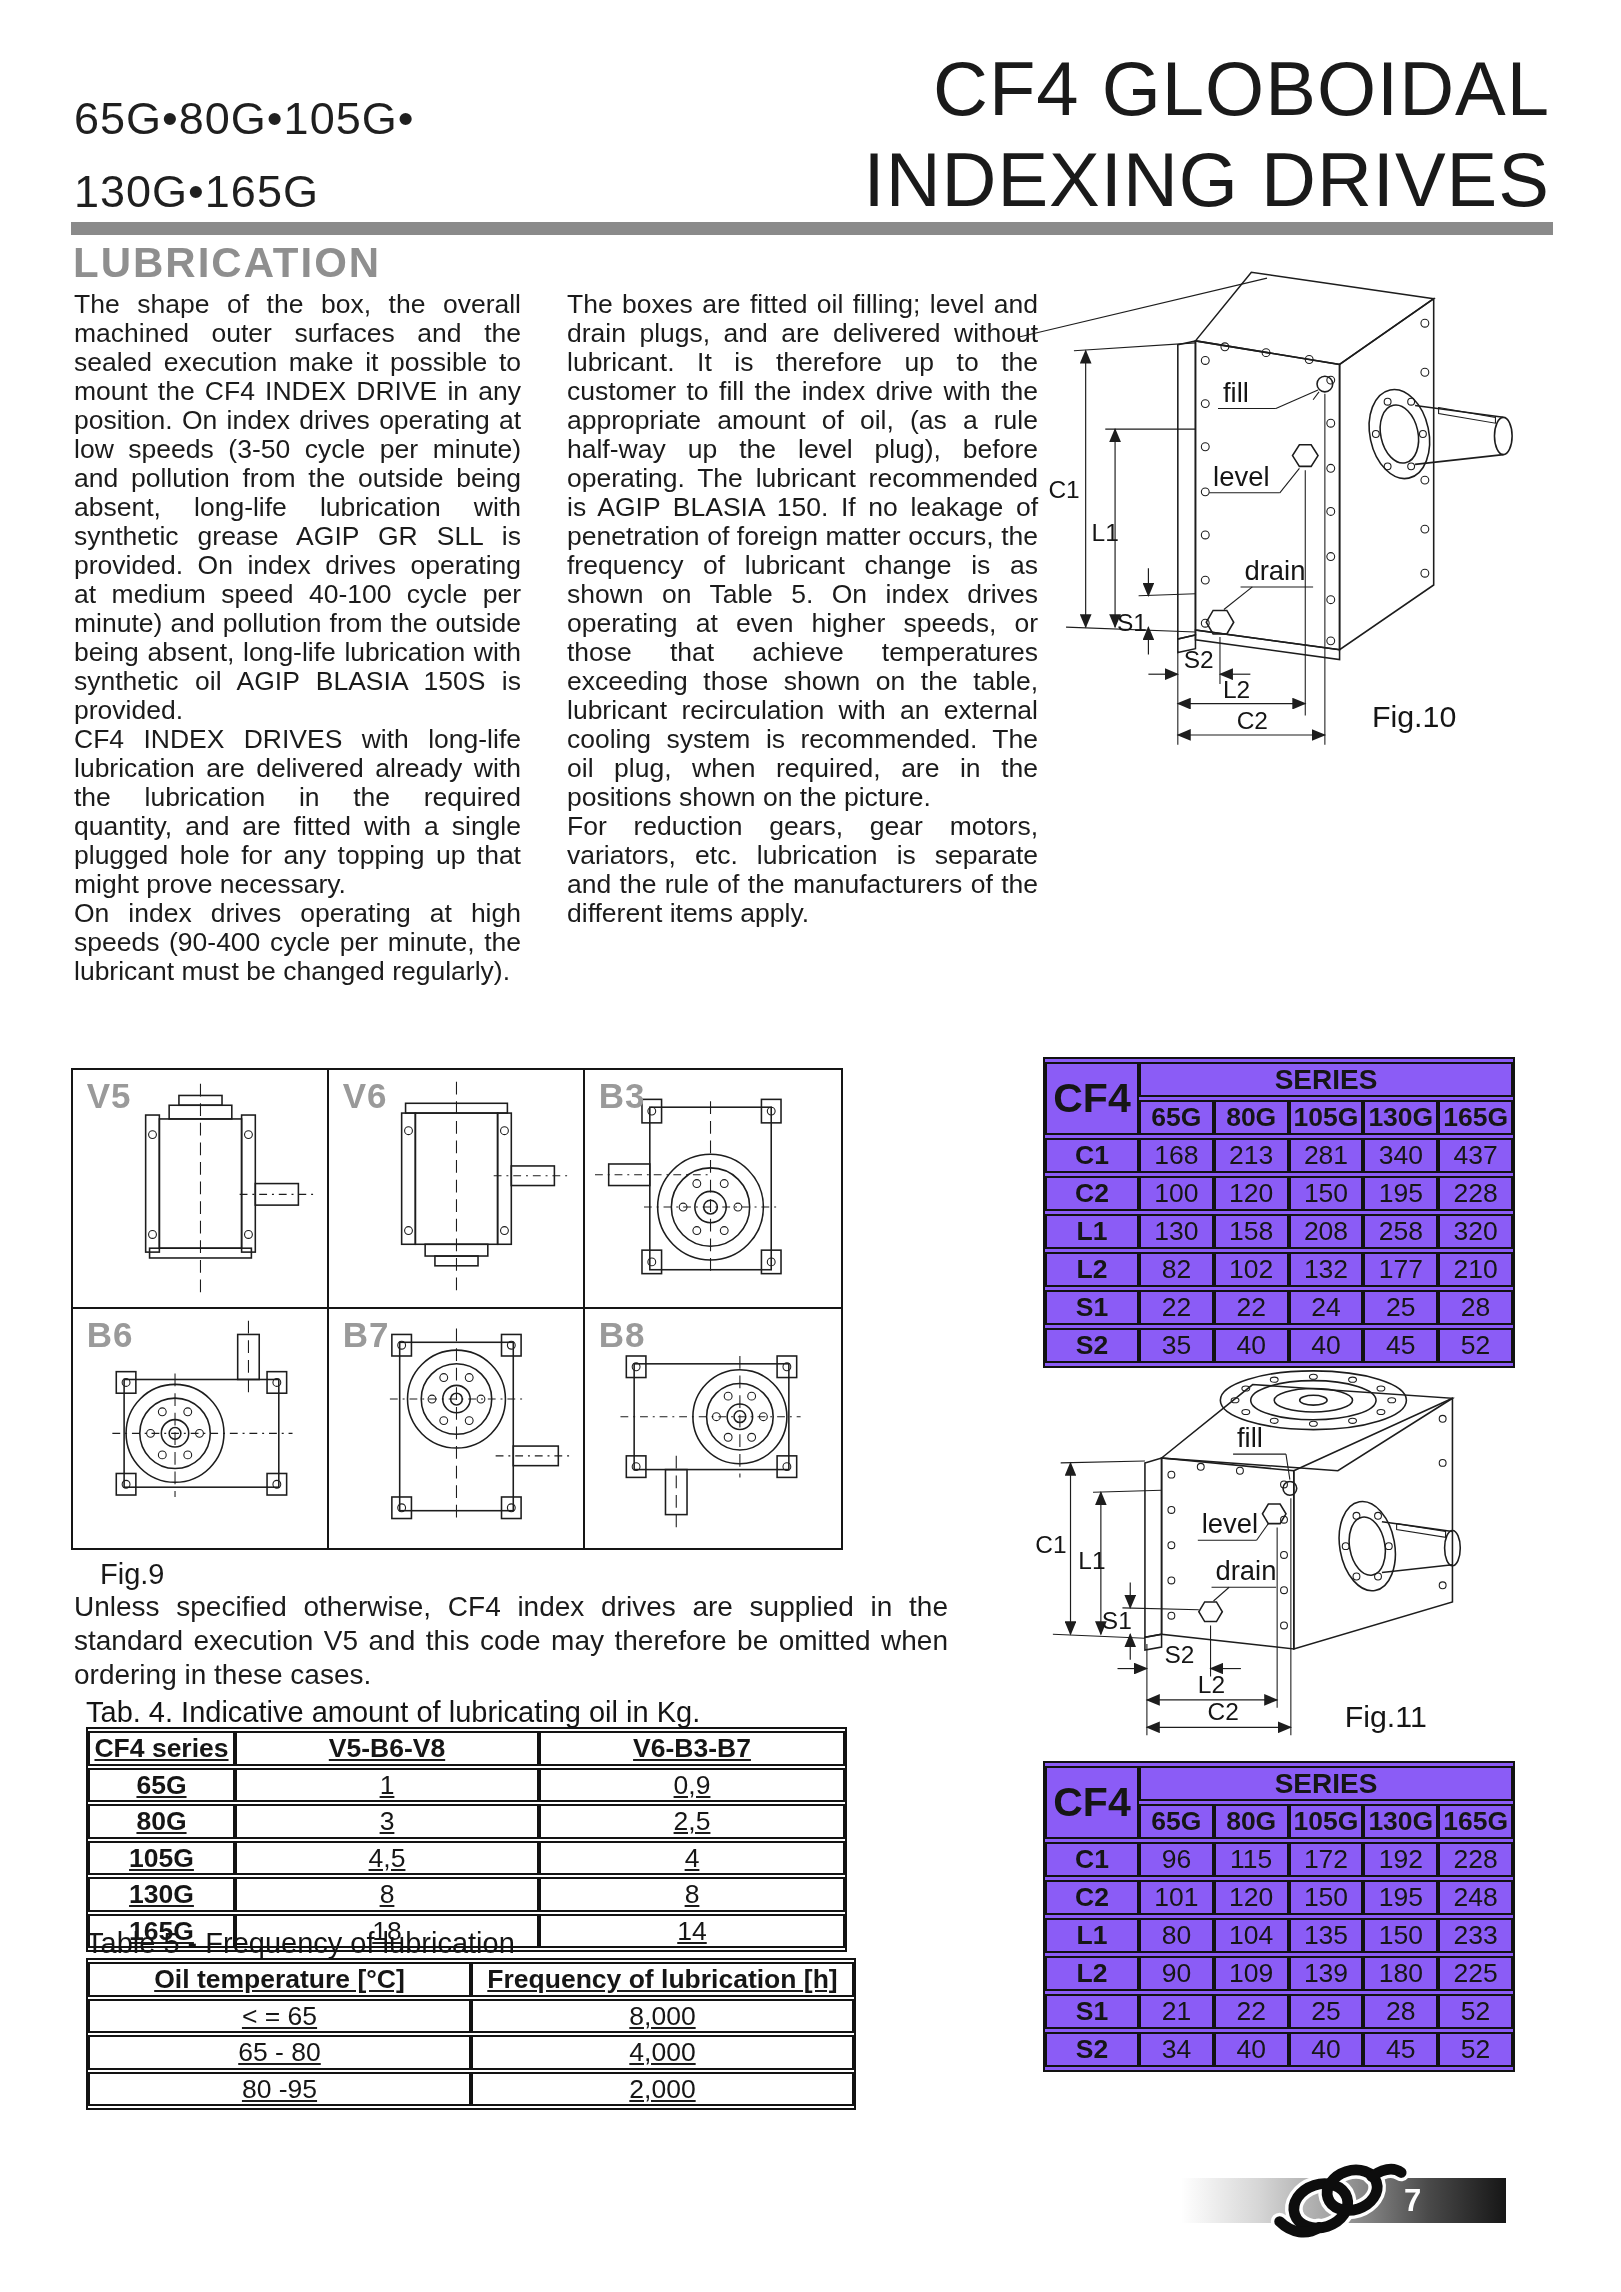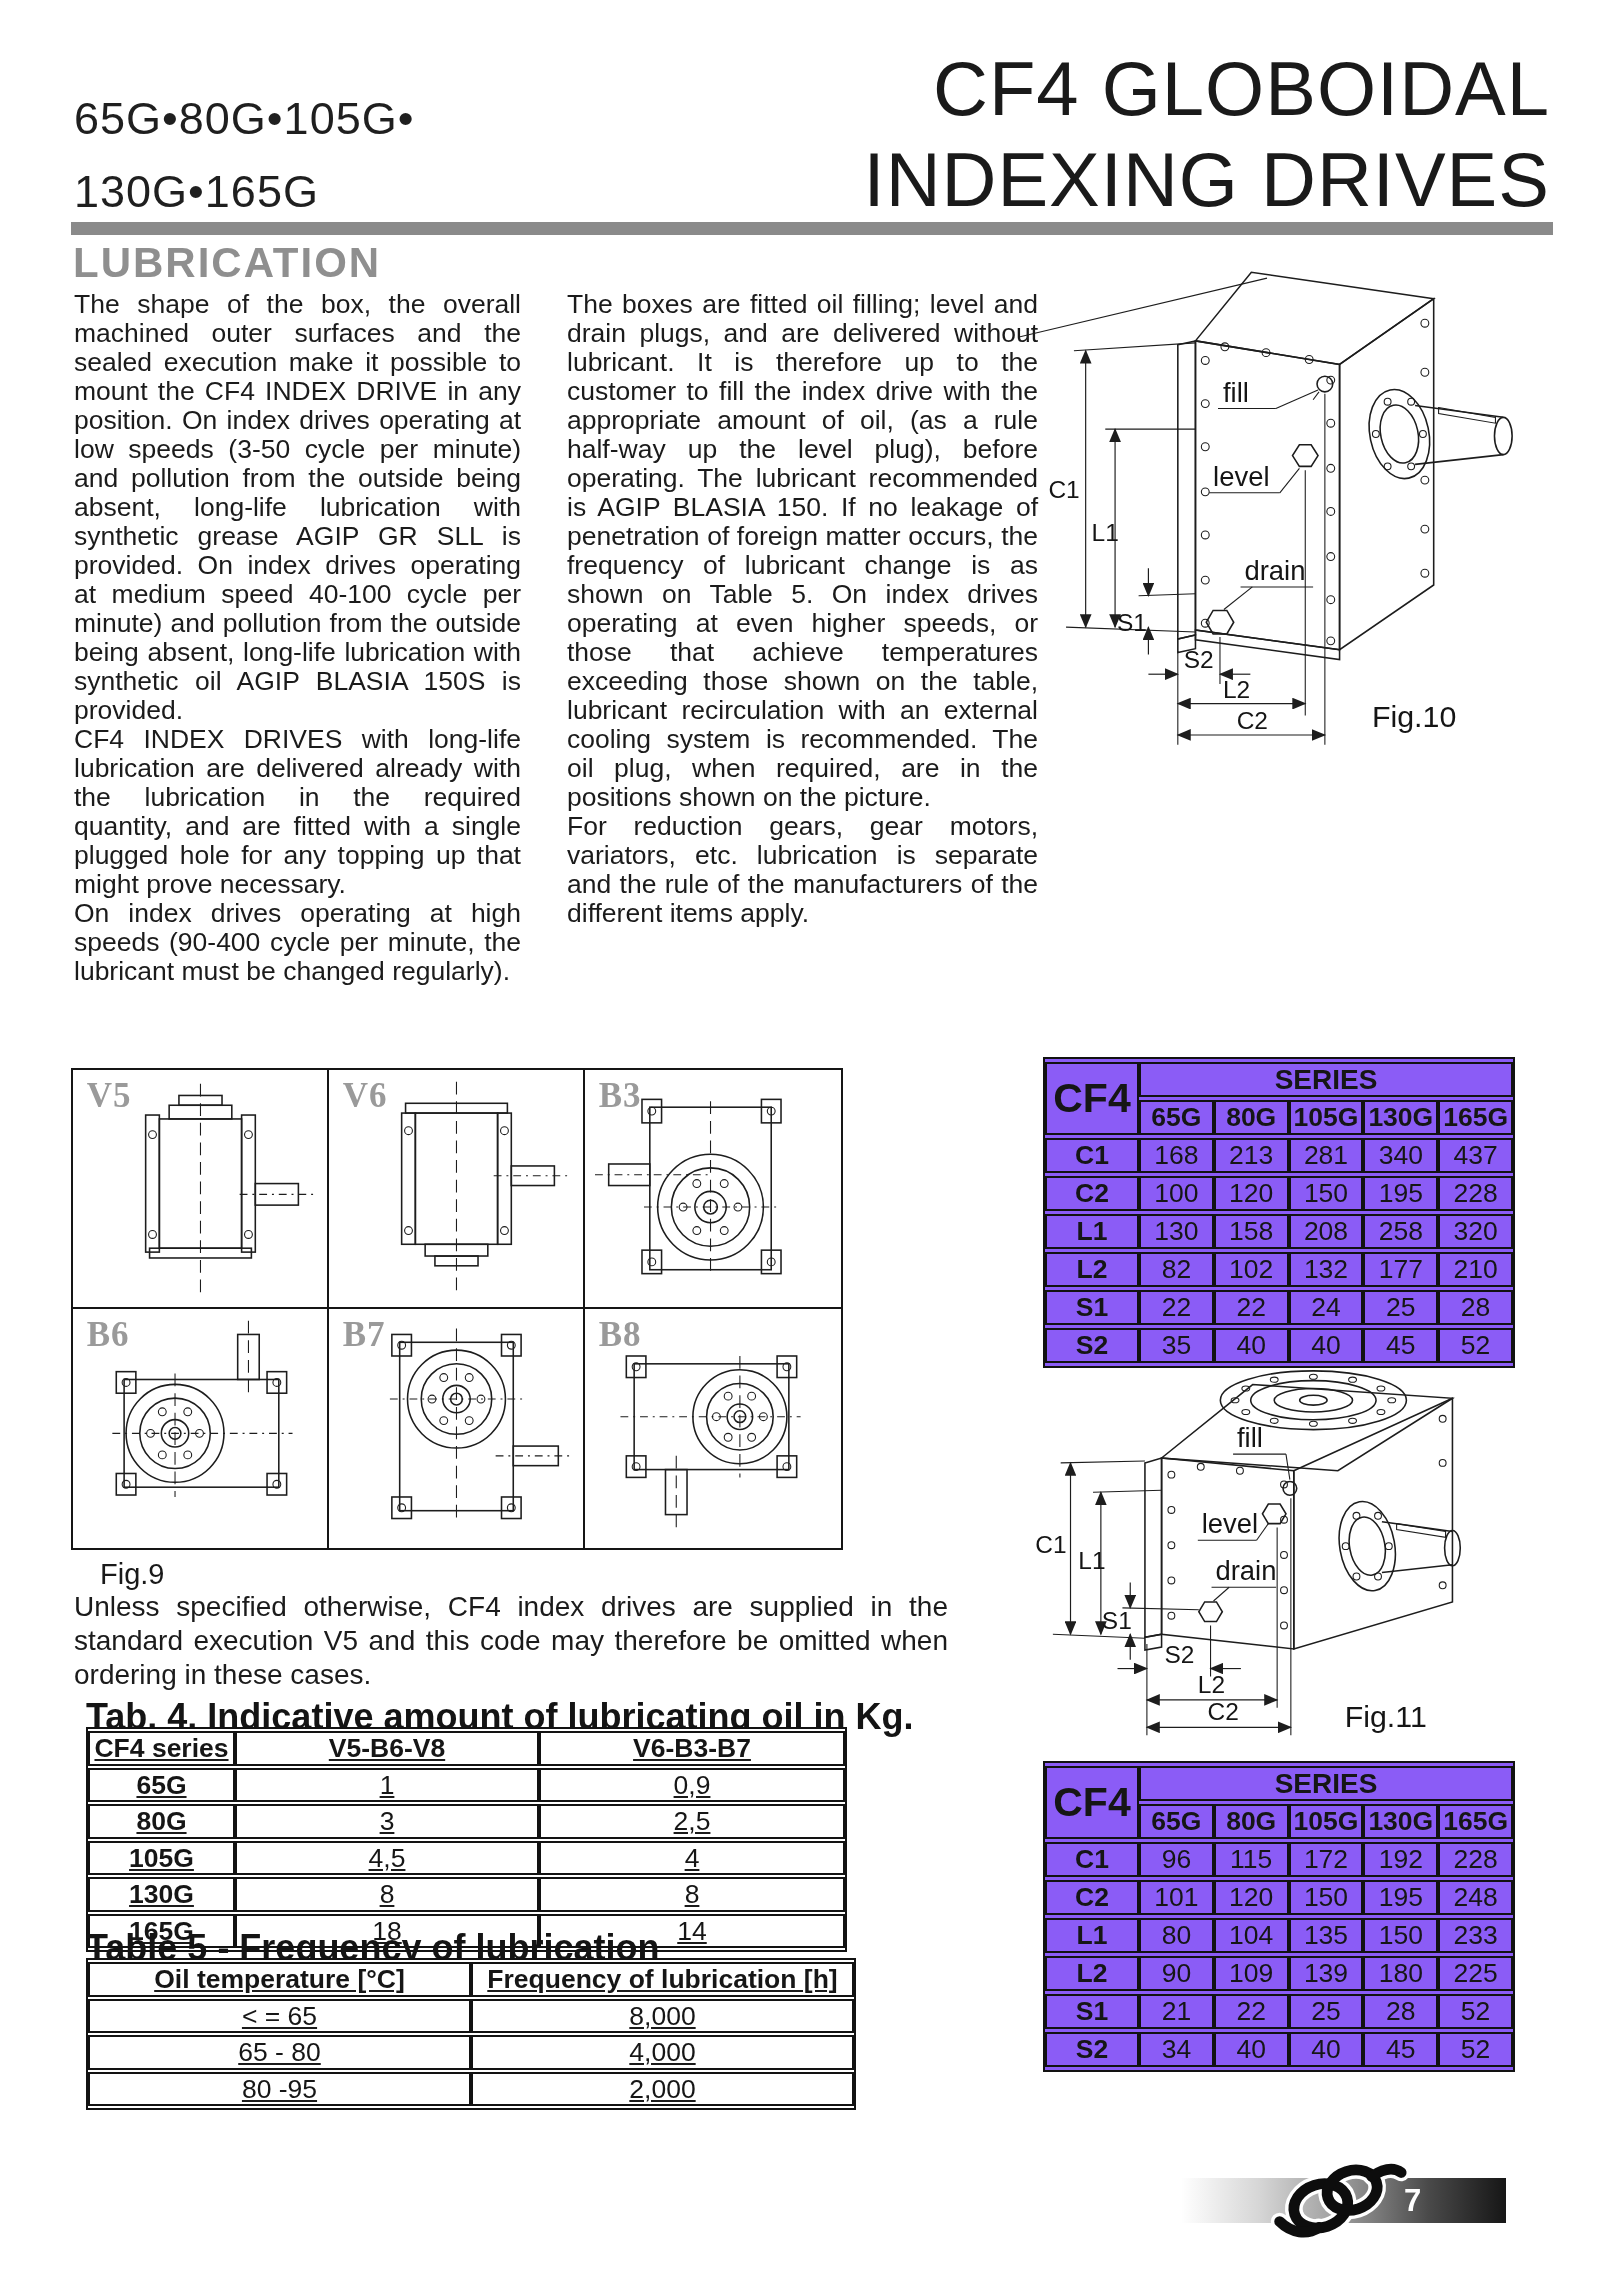--- a/index.html
+++ b/index.html
@@ -10,21 +10,21 @@
   .title{right:71px;top:43px;width:961px;text-align:right;font-size:76px;line-height:91px;
          letter-spacing:1px;color:#1a1a1a;}
   .graybar{left:71px;top:222px;width:1482px;height:12.7px;background:#8a8a8a;}
   .lub{left:73px;top:239px;font-size:42px;font-weight:700;letter-spacing:2px;color:#8f8f8f;}
   .bodycol{font-size:26.5px;line-height:29px;text-align:justify;}
   .bodycol p{margin:0;}
   .colL{left:74px;top:290px;width:447px;}
   .colM{left:567px;top:290px;width:471px;}
   .note{left:74px;top:1590px;width:874px;font-size:28px;line-height:34px;text-align:justify;}
   .caption{font-size:29px;color:#191919;}
-  .tbltitle{font-size:36px;font-weight:700;color:#141414;}
+  .tbltitle{font-size:29px;font-weight:400;color:#141414;}
 
   
   table.series{border-collapse:separate;border-spacing:0 3.9px;border:2.9px solid #121212;
                table-layout:fixed;width:472px;background:#8b5cf6;}
   table.series th,table.series td{border:2px solid #121212;text-align:center;vertical-align:middle;
                font-size:26.5px;line-height:29px;padding:1px 0;font-weight:700;color:#161616;}
   table.series td.val{font-weight:400;}
   table.series .corner{font-size:41px;}
   table.series .serieshdr{font-size:28px;}
 
@@ -32,21 +32,21 @@
   table.plain{border-collapse:separate;border-spacing:0 2.9px;border:2.9px solid #121212;
               table-layout:fixed;background:#fff;text-decoration:underline;}
   table.plain th,table.plain td{border:2px solid #121212;text-align:center;vertical-align:middle;
               font-size:26.5px;line-height:26.5px;padding:2px 0;font-weight:400;color:#161616;}
   table.plain th{font-weight:700;}
   table.plain td.rowhdr{font-weight:700;}
 
   
   .fig9{left:71px;top:1068px;width:768px;height:478px;border:2.9px solid #151515;
         display:grid;grid-template-columns:1fr 1fr 1fr;grid-template-rows:1fr 1fr;}
-  .fig9 .cell{position:relative;border-right:2.9px solid #151515;border-bottom:2.9px solid #151515;font-family:Liberation Serif, serif;}
+  .fig9 .cell{position:relative;border-right:2.9px solid #151515;border-bottom:2.9px solid #151515;}
   .fig9 .cell:nth-child(3n){border-right:none;}
   .fig9 .cell:nth-child(n+4){border-bottom:none;}
   .fig9 .cl{position:absolute;left:13.7px;top:5.9px;font-size:35px;font-weight:700;color:#9a9a9a;letter-spacing:1px;}
   .fig9 svg{position:absolute;left:0;top:0;}
 
   
   svg .ln{fill:none;stroke:#1d1d1d;stroke-width:1.6;}
   svg .thin{fill:none;stroke:#1d1d1d;stroke-width:1.1;}
   svg .dash{fill:none;stroke:#1d1d1d;stroke-width:1.1;stroke-dasharray:13 7;}
   svg .dash2{fill:none;stroke:#1d1d1d;stroke-width:1.1;stroke-dasharray:8 5 2 5;}

